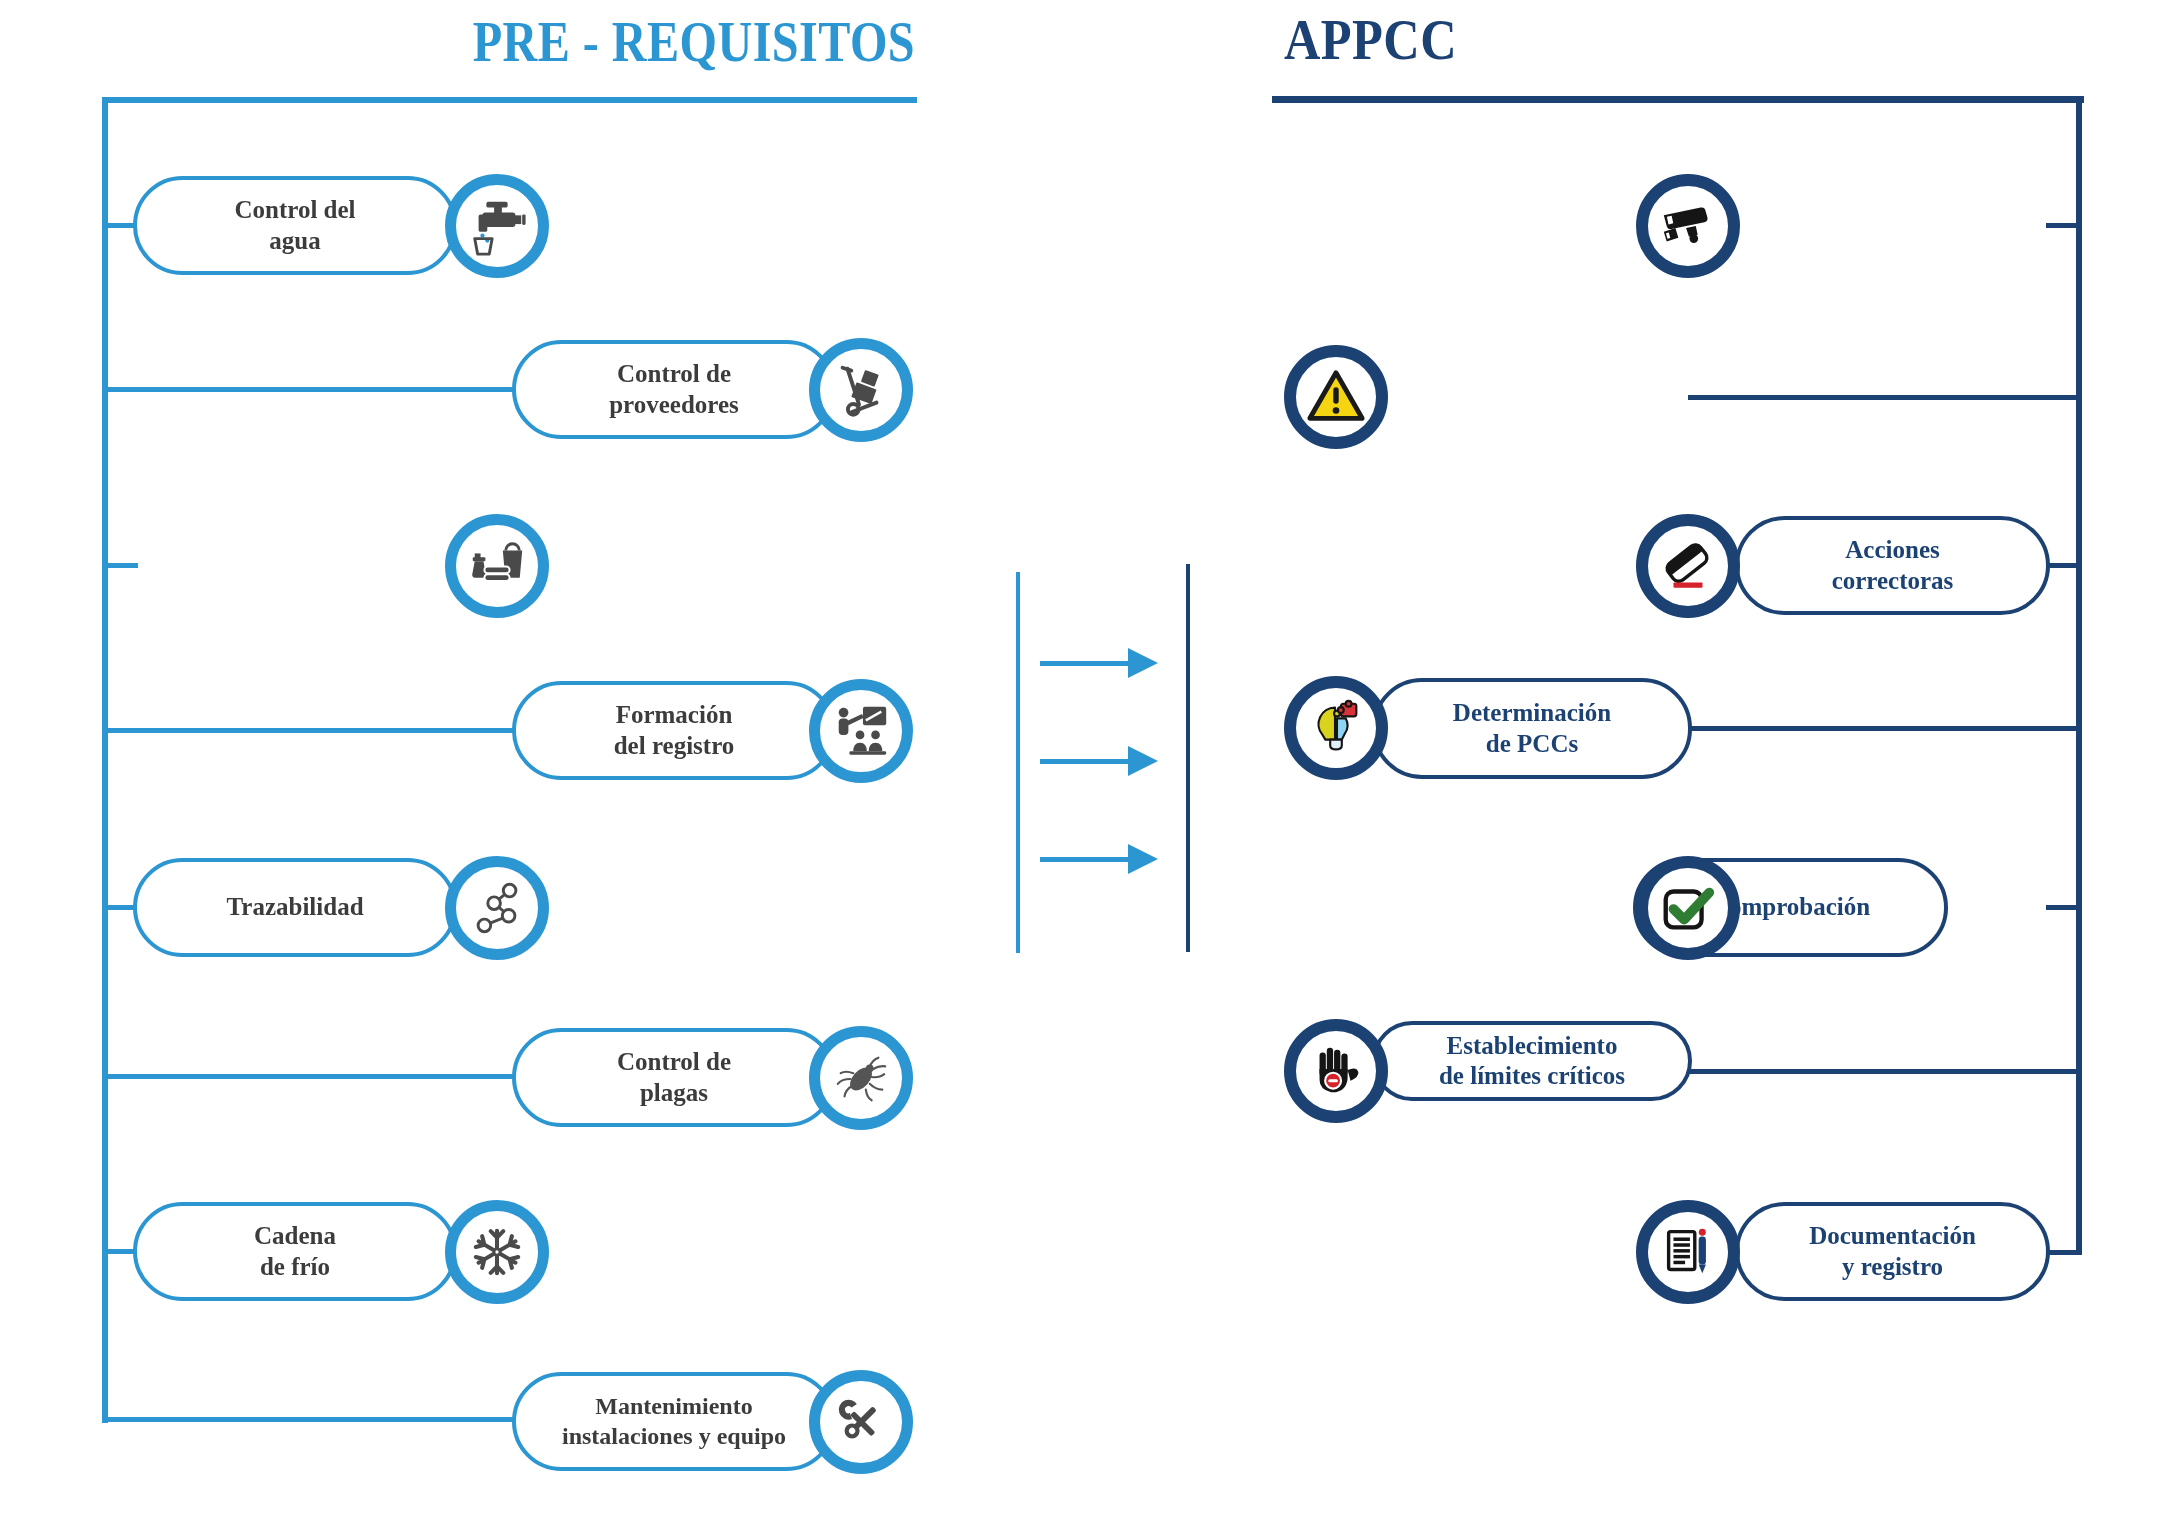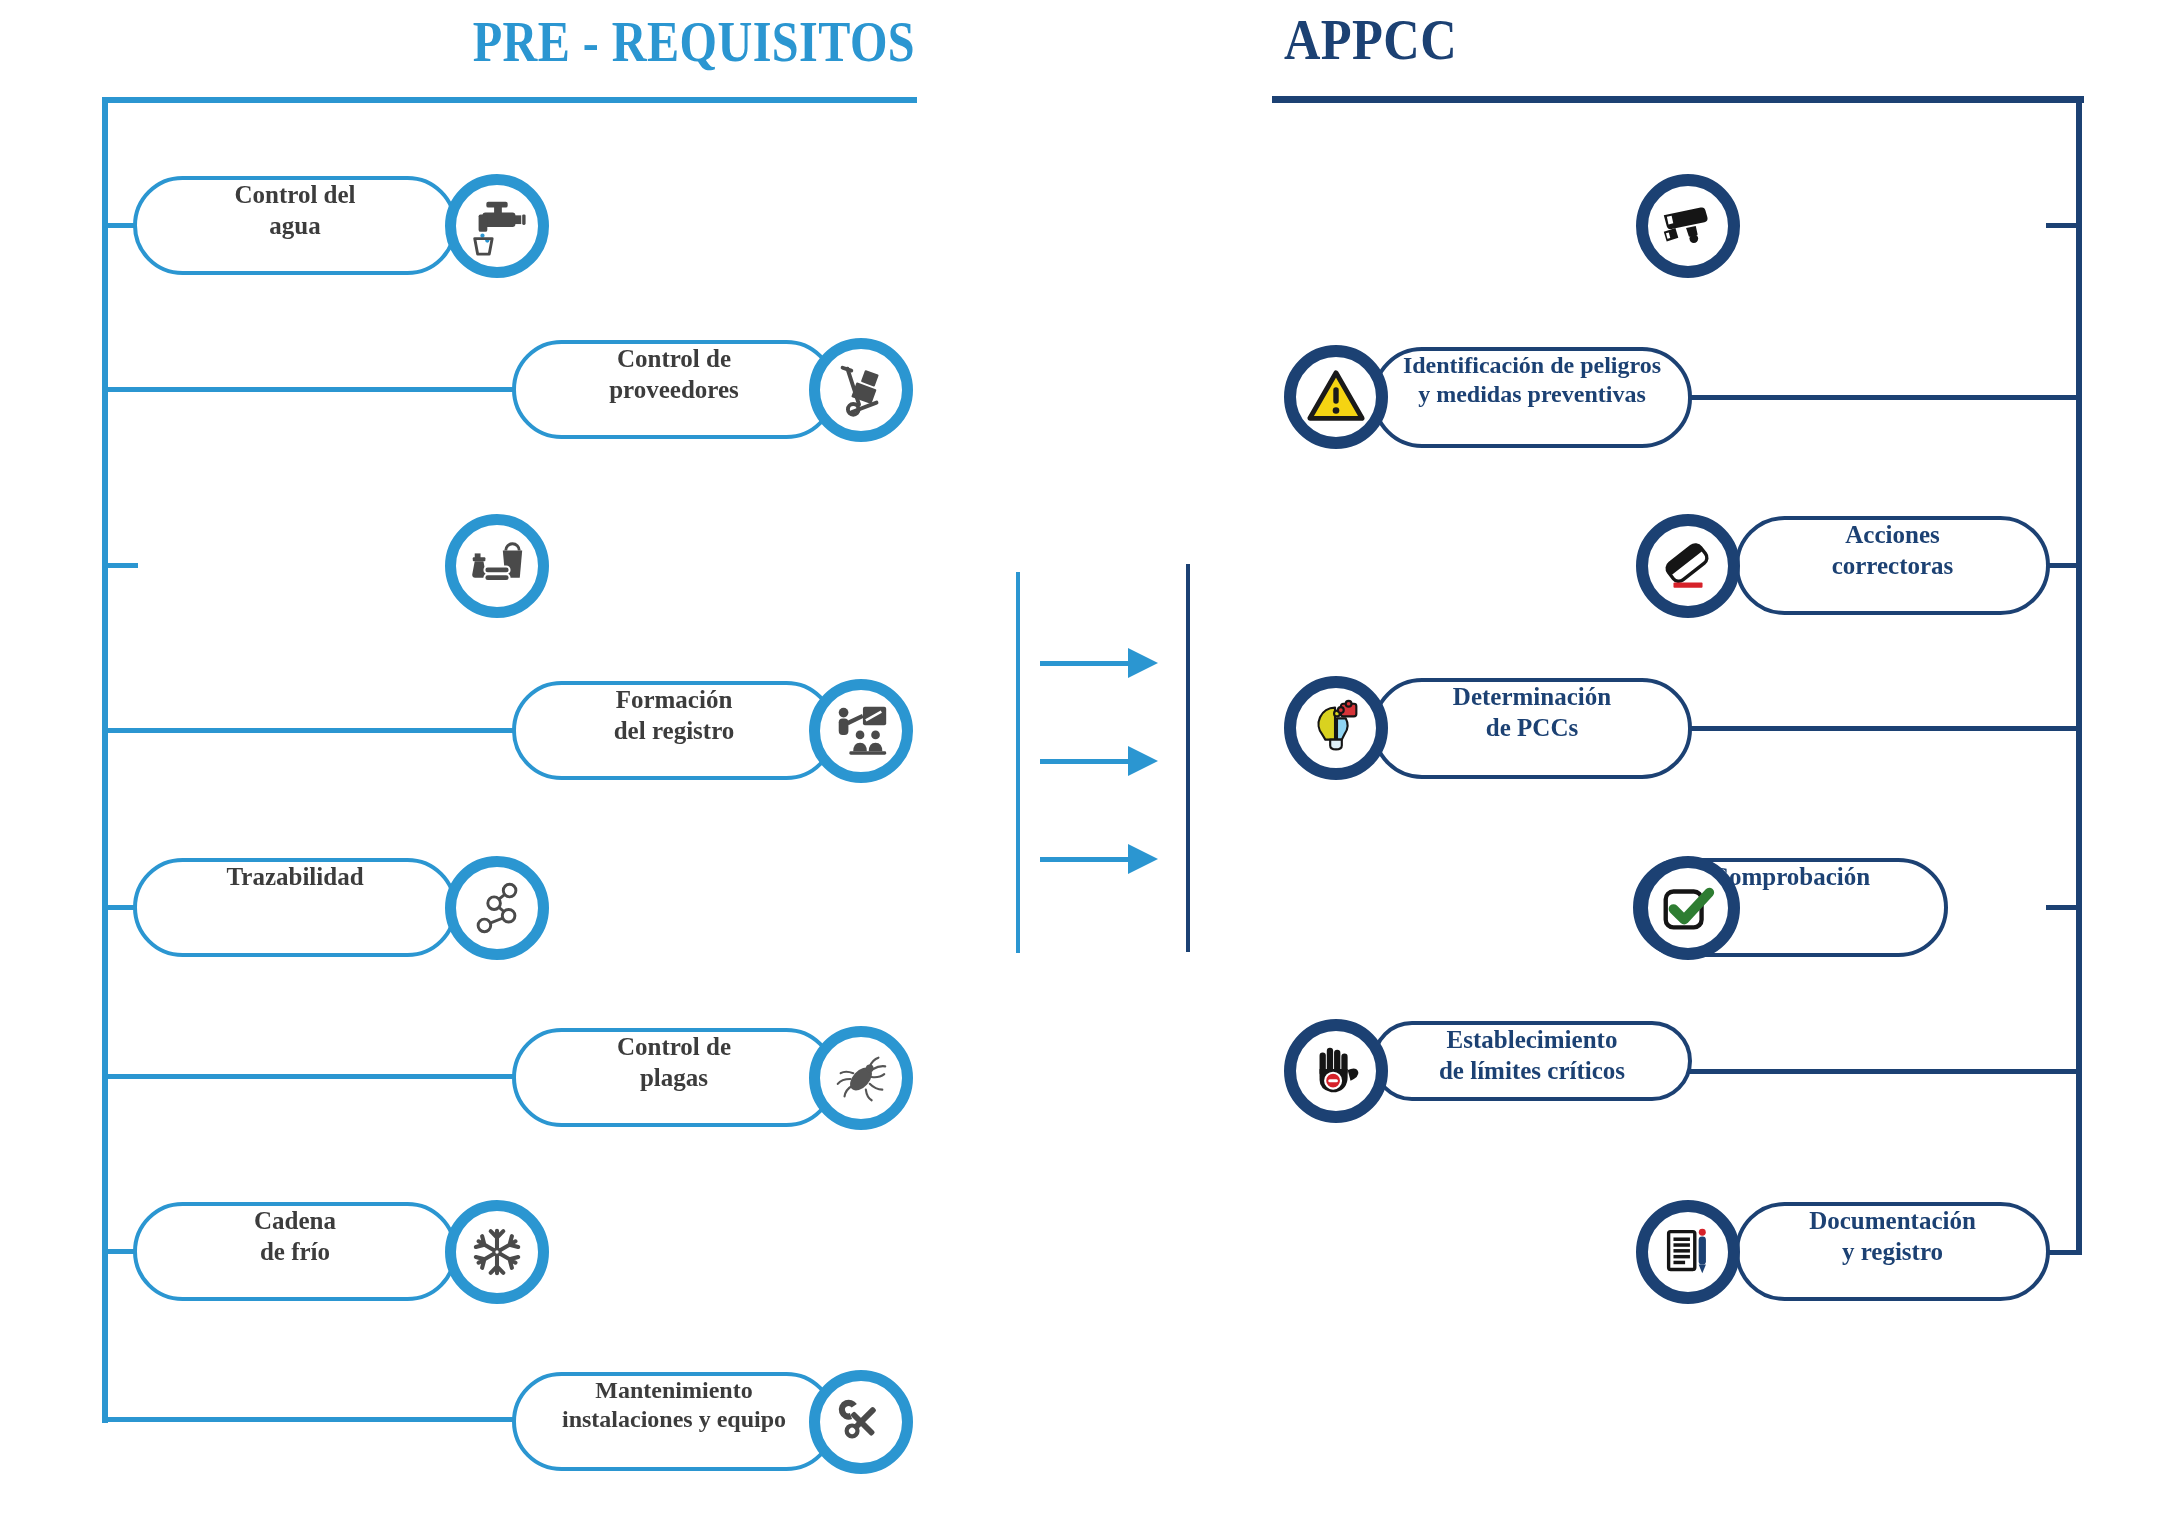--- a/index.html
+++ b/index.html
@@ -11,21 +11,21 @@
   .title.nv{color:var(--nv);left:1284px;top:8px;transform:scaleX(.9);transform-origin:0 50%;}
   .rule{position:absolute;}
   .rule.lb{background:var(--lb);left:105px;top:97px;width:812px;height:6px;}
   .rule.nv{background:var(--nv);left:1272px;top:96px;width:812px;height:7px;}
   .trunk{position:absolute;}
   .trunk.lb{background:var(--lb);left:102px;top:97px;width:6px;height:1326px;}
   .trunk.nv{background:var(--nv);left:2076px;top:96px;width:6px;height:1159px;}
   .conn{position:absolute;height:5px;}
   .conn.lb{background:var(--lb);}
   .conn.nv{background:var(--nv);}
-  .pill{position:absolute;background:#fff;border-radius:50px;display:flex;justify-content:center;
+  .pill{position:absolute;background:#fff;border-radius:50px;display:flex;align-items:center;justify-content:center;
         text-align:center;font-weight:bold;font-size:25px;line-height:1.22;box-sizing:border-box;z-index:2;}
   .pill.lb{border:4px solid var(--lb);color:var(--tx);}
   .pill.nv{border:4px solid var(--nv);color:var(--nv);}
   .lbl{white-space:pre-line;}
   .badge{position:absolute;width:104px;height:104px;background:#fff;border-radius:50%;box-sizing:border-box;
          display:flex;align-items:center;justify-content:center;z-index:3;}
   .badge.lb{border:11px solid var(--lb);}
   .badge.nv{border:12px solid var(--nv);}
   .vline{position:absolute;width:4px;}
   .vline.lb{background:var(--lb);}
@@ -228,24 +228,20 @@
         <path d="M7,21 L45,13 q4,-1 5,3 l2,7 q1,4 -3,5 L15,35 q-4,1 -5,-3 z"></path>
         <path d="M30,34 l3,9 9,-2 -2,-9 z"></path>
         <circle cx="38" cy="45" r="4.5"></circle>
         <path d="M7,38 L19,34 l3,10 -12,4 z"></path>
       </g>
       <rect x="11" y="22" width="5" height="8" transform="rotate(-12 13 26)" fill="#fff"></rect>
       <rect x="10" y="39" width="3" height="6" transform="rotate(-15 11 42)" fill="#fff"></rect>
     </svg>
   </div>
 
-  <div class="pill nv" style="left:1372px;top:347px;width:320px;height:101px;font-size:24px;">
-    <span class="lbl">Identificación de peligros
-y medidas preventivas</span>
-  </div>
   <div class="badge nv" style="left:1284px;top:345px;">
     <svg viewBox="0 0 64 64" width="62" height="62">
       <path d="M32,7 L59,54 H5 Z" fill="#F5D412" stroke="#1a1a1a" stroke-width="5" stroke-linejoin="round"></path>
       <rect x="29.2" y="22" width="5.6" height="17" rx="2.8" fill="#1a1a1a"></rect>
       <circle cx="32" cy="46" r="3.4" fill="#1a1a1a"></circle>
     </svg>
   </div>
 
   <div class="pill nv" style="left:1735px;top:516px;width:315px;height:99px;">
     <span class="lbl">Acciones

